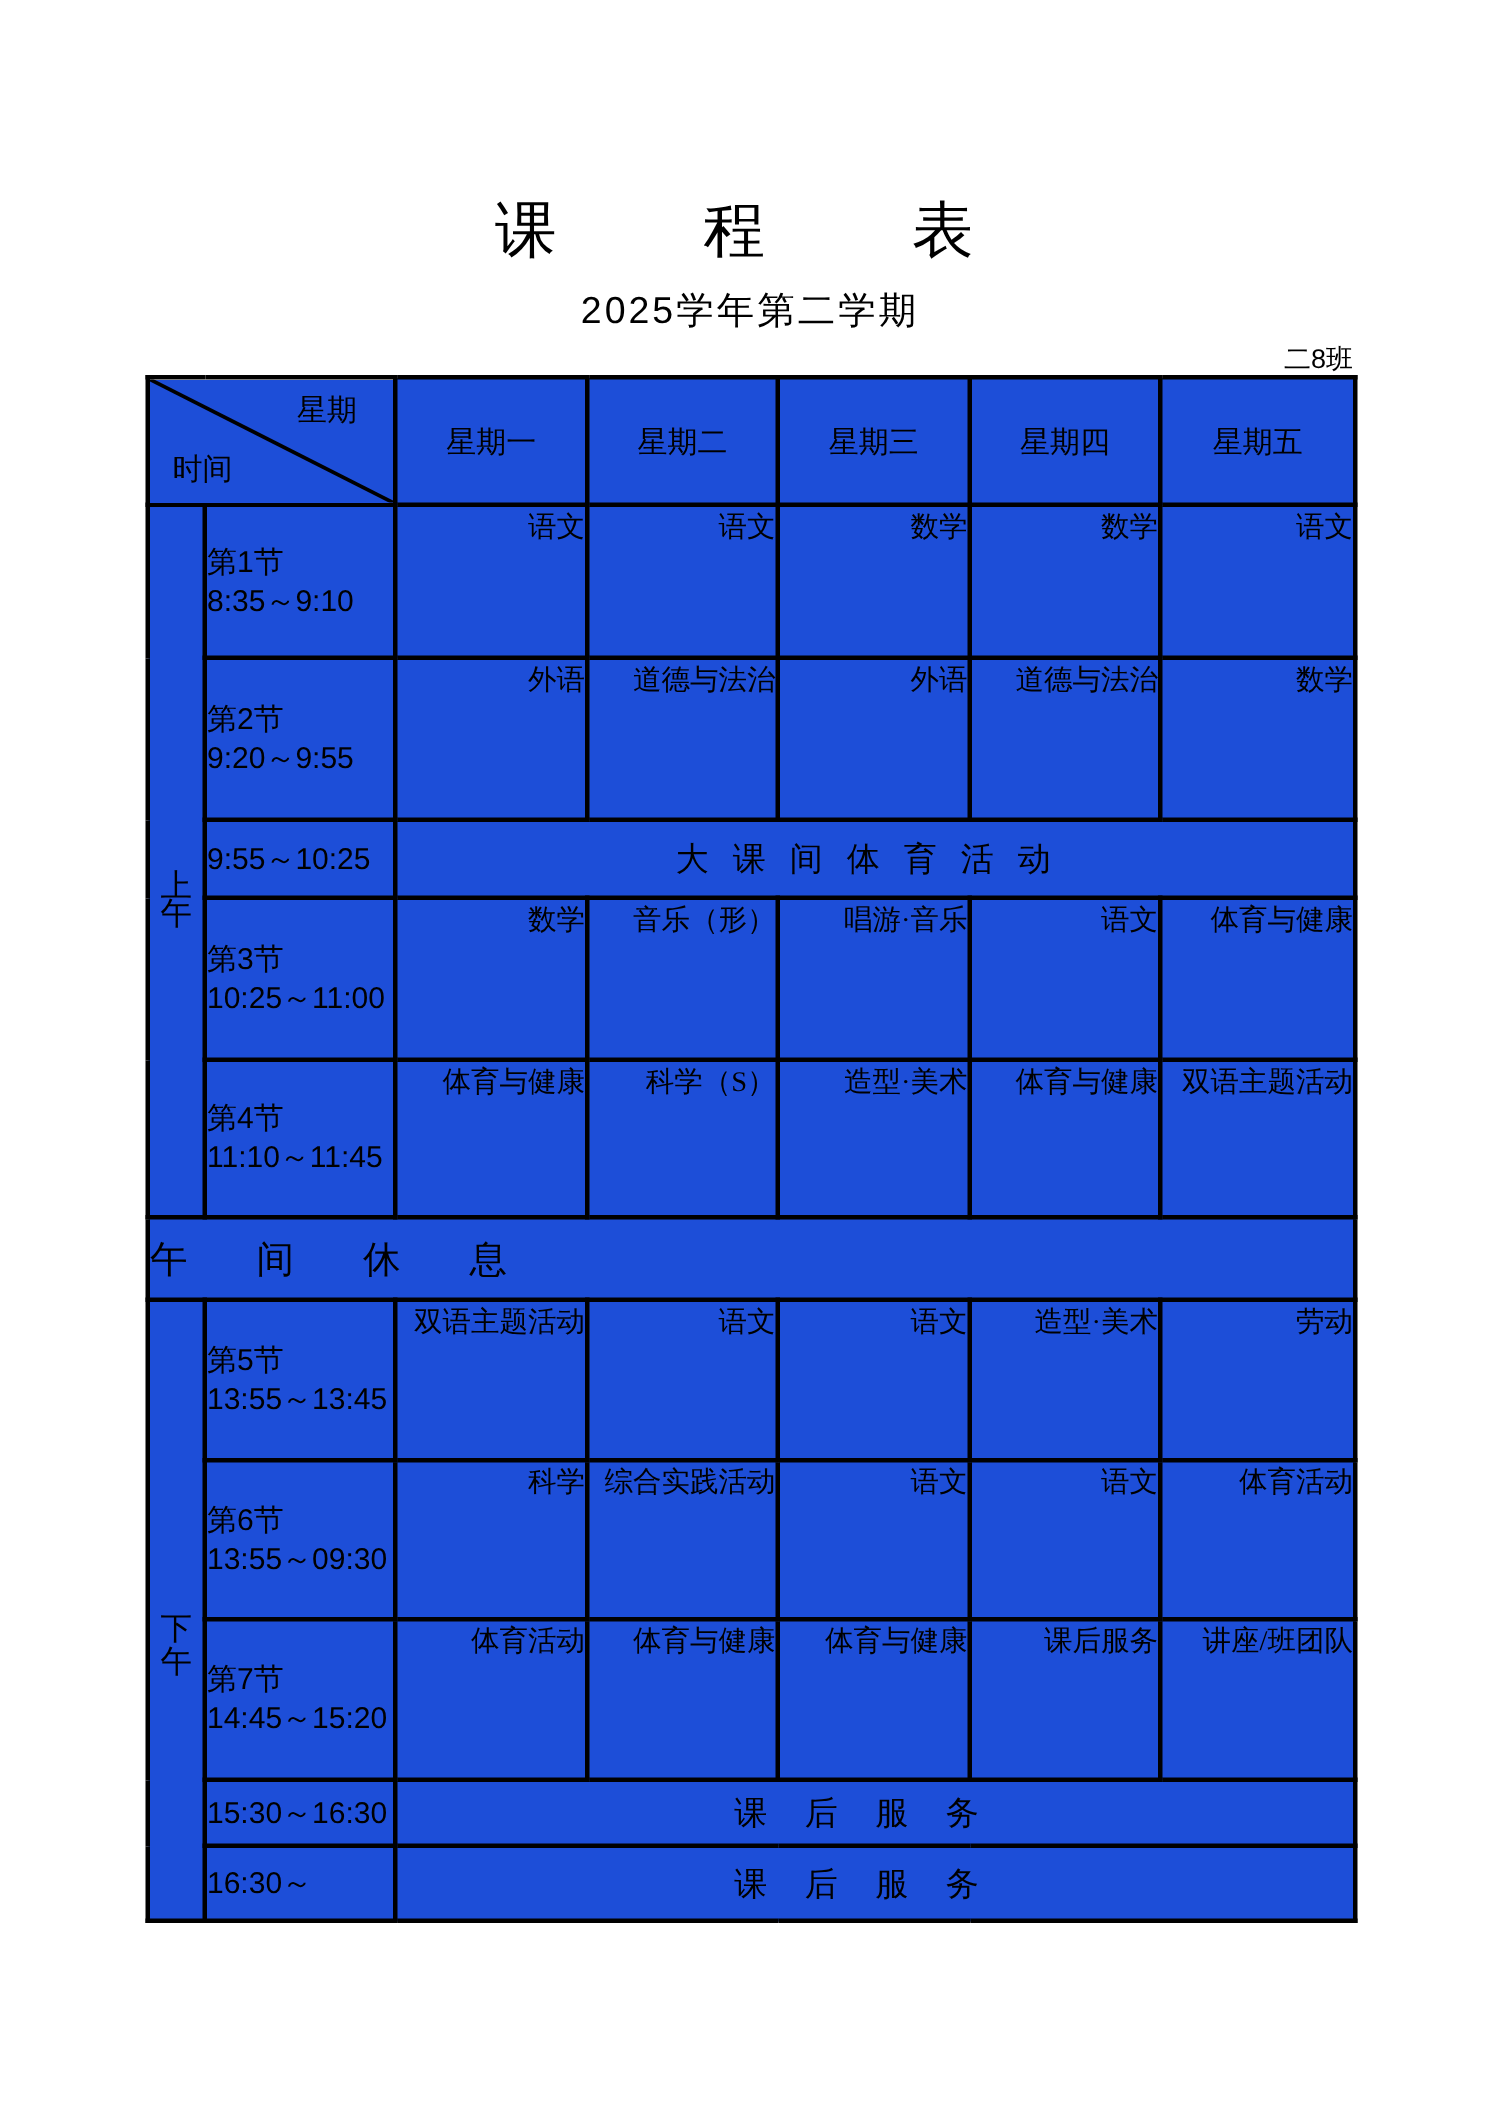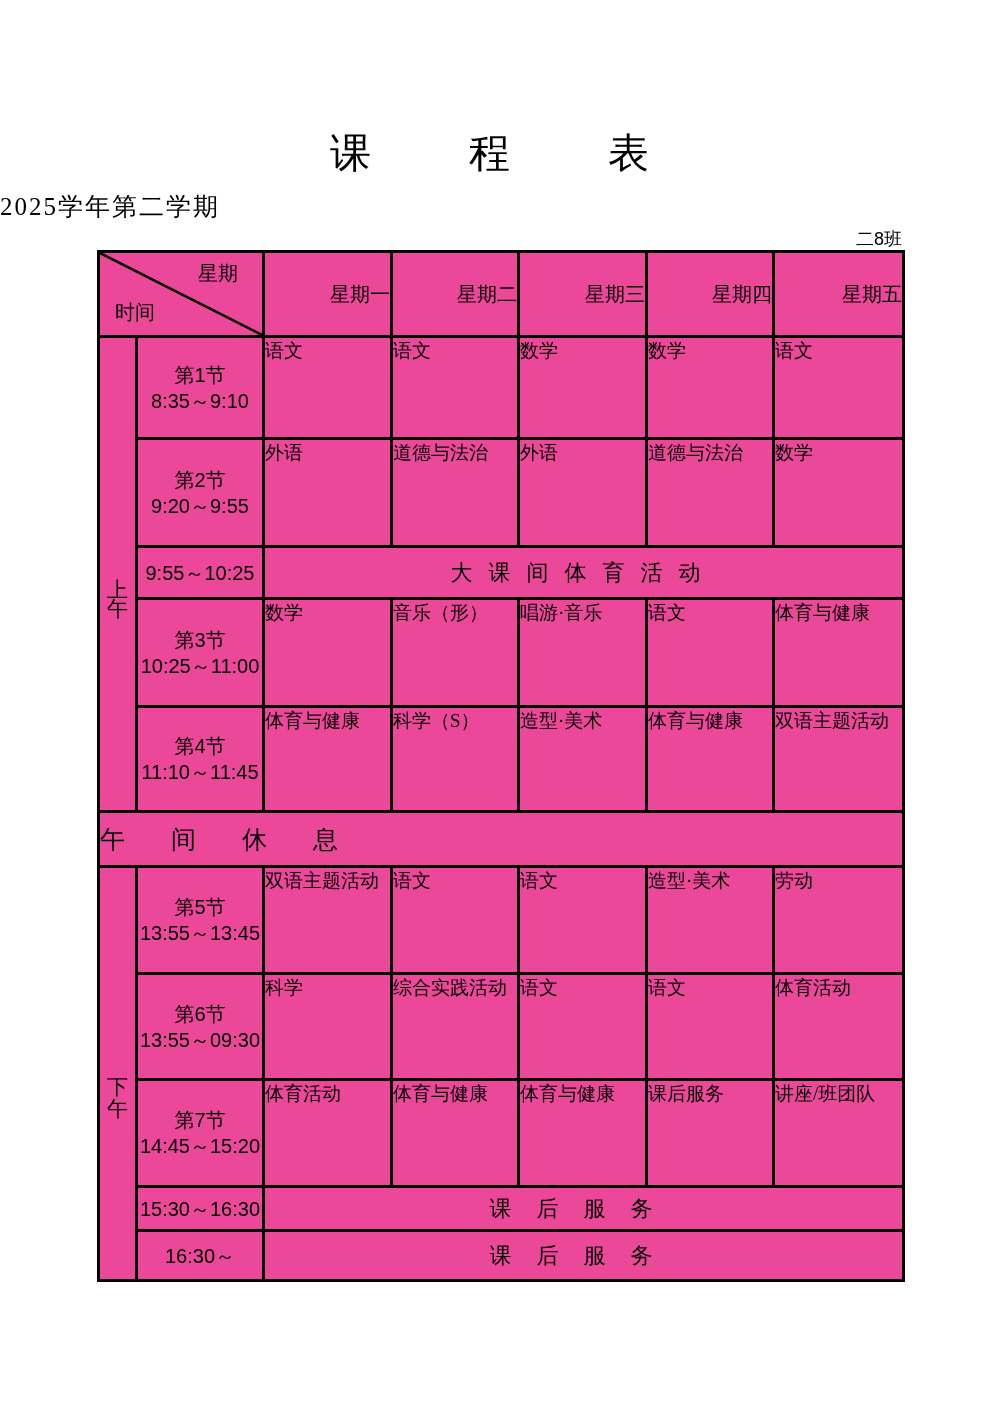--- a/index.html
+++ b/index.html
@@ -28,22 +28,22 @@
     letter-spacing: 98px;
     padding-left: 77px;
     box-sizing: border-box;
     white-space: nowrap;
   }
   .page-subtitle {
     position: absolute;
     top: 190px;
     left: 0;
     width: 100%;
-    text-align: left;
-    font-family: Liberation Serif, serif;
+    text-align: center;
+    font-family: Liberation Sans, sans-serif;
     font-size: 25px;
     letter-spacing: 2px;
   }
   .class-label {
     position: absolute;
     top: 227px;
     right: 98px;
     font-size: 18px;
     font-family: "Liberation Sans", sans-serif;
   }
@@ -53,62 +53,62 @@
     position: absolute;
     left: 97px;
     top: 250px;
     border-collapse: collapse;
     table-layout: fixed;
   }
   table.schedule td {
     border: 3px solid #000;
     padding: 0;
     box-sizing: border-box;
-    background: #ec4899;
+    background: #1d4ed8;
   }
 
   td.corner-cell { position: relative; }
   td.corner-cell svg { position: absolute; left: 0; top: 0; width: 100%; height: 100%; display: block; }
   .corner-week {
     position: absolute; top: 7px; right: 24px;
     font-size: 20px;
   }
   .corner-time {
     position: absolute; bottom: 9px; left: 15px;
     font-size: 20px;
   }
 
   td.day-header {
-    text-align: right;
+    text-align: center;
     vertical-align: middle;
     font-size: 20px;
     font-family: Liberation Sans, sans-serif;
   }
 
   td.ampm-cell { text-align: center; vertical-align: middle; }
   .ampm-inner {
     display: inline-block;
     writing-mode: vertical-rl;
     text-orientation: upright;
     font-size: 21px;
     letter-spacing: 20px;
     padding-top: 20px;
     font-family: "Liberation Serif", serif;
   }
 
   td.time-cell {
-    text-align: center;
+    text-align: left;
     vertical-align: middle;
     font-family: "Liberation Sans", sans-serif;
   }
   .period-label { font-size: 20px; line-height: 26px; }
   .time-label   { font-size: 20px; line-height: 26px; white-space: nowrap; }
 
   td.subject-cell {
-    text-align: left;
+    text-align: right;
     vertical-align: top;
     padding-top: 25px;
     font-family: "Liberation Serif", serif;
     font-size: 19px;
     white-space: nowrap;
   }
 
   td.activity-cell {
     text-align: center;
     vertical-align: middle;

